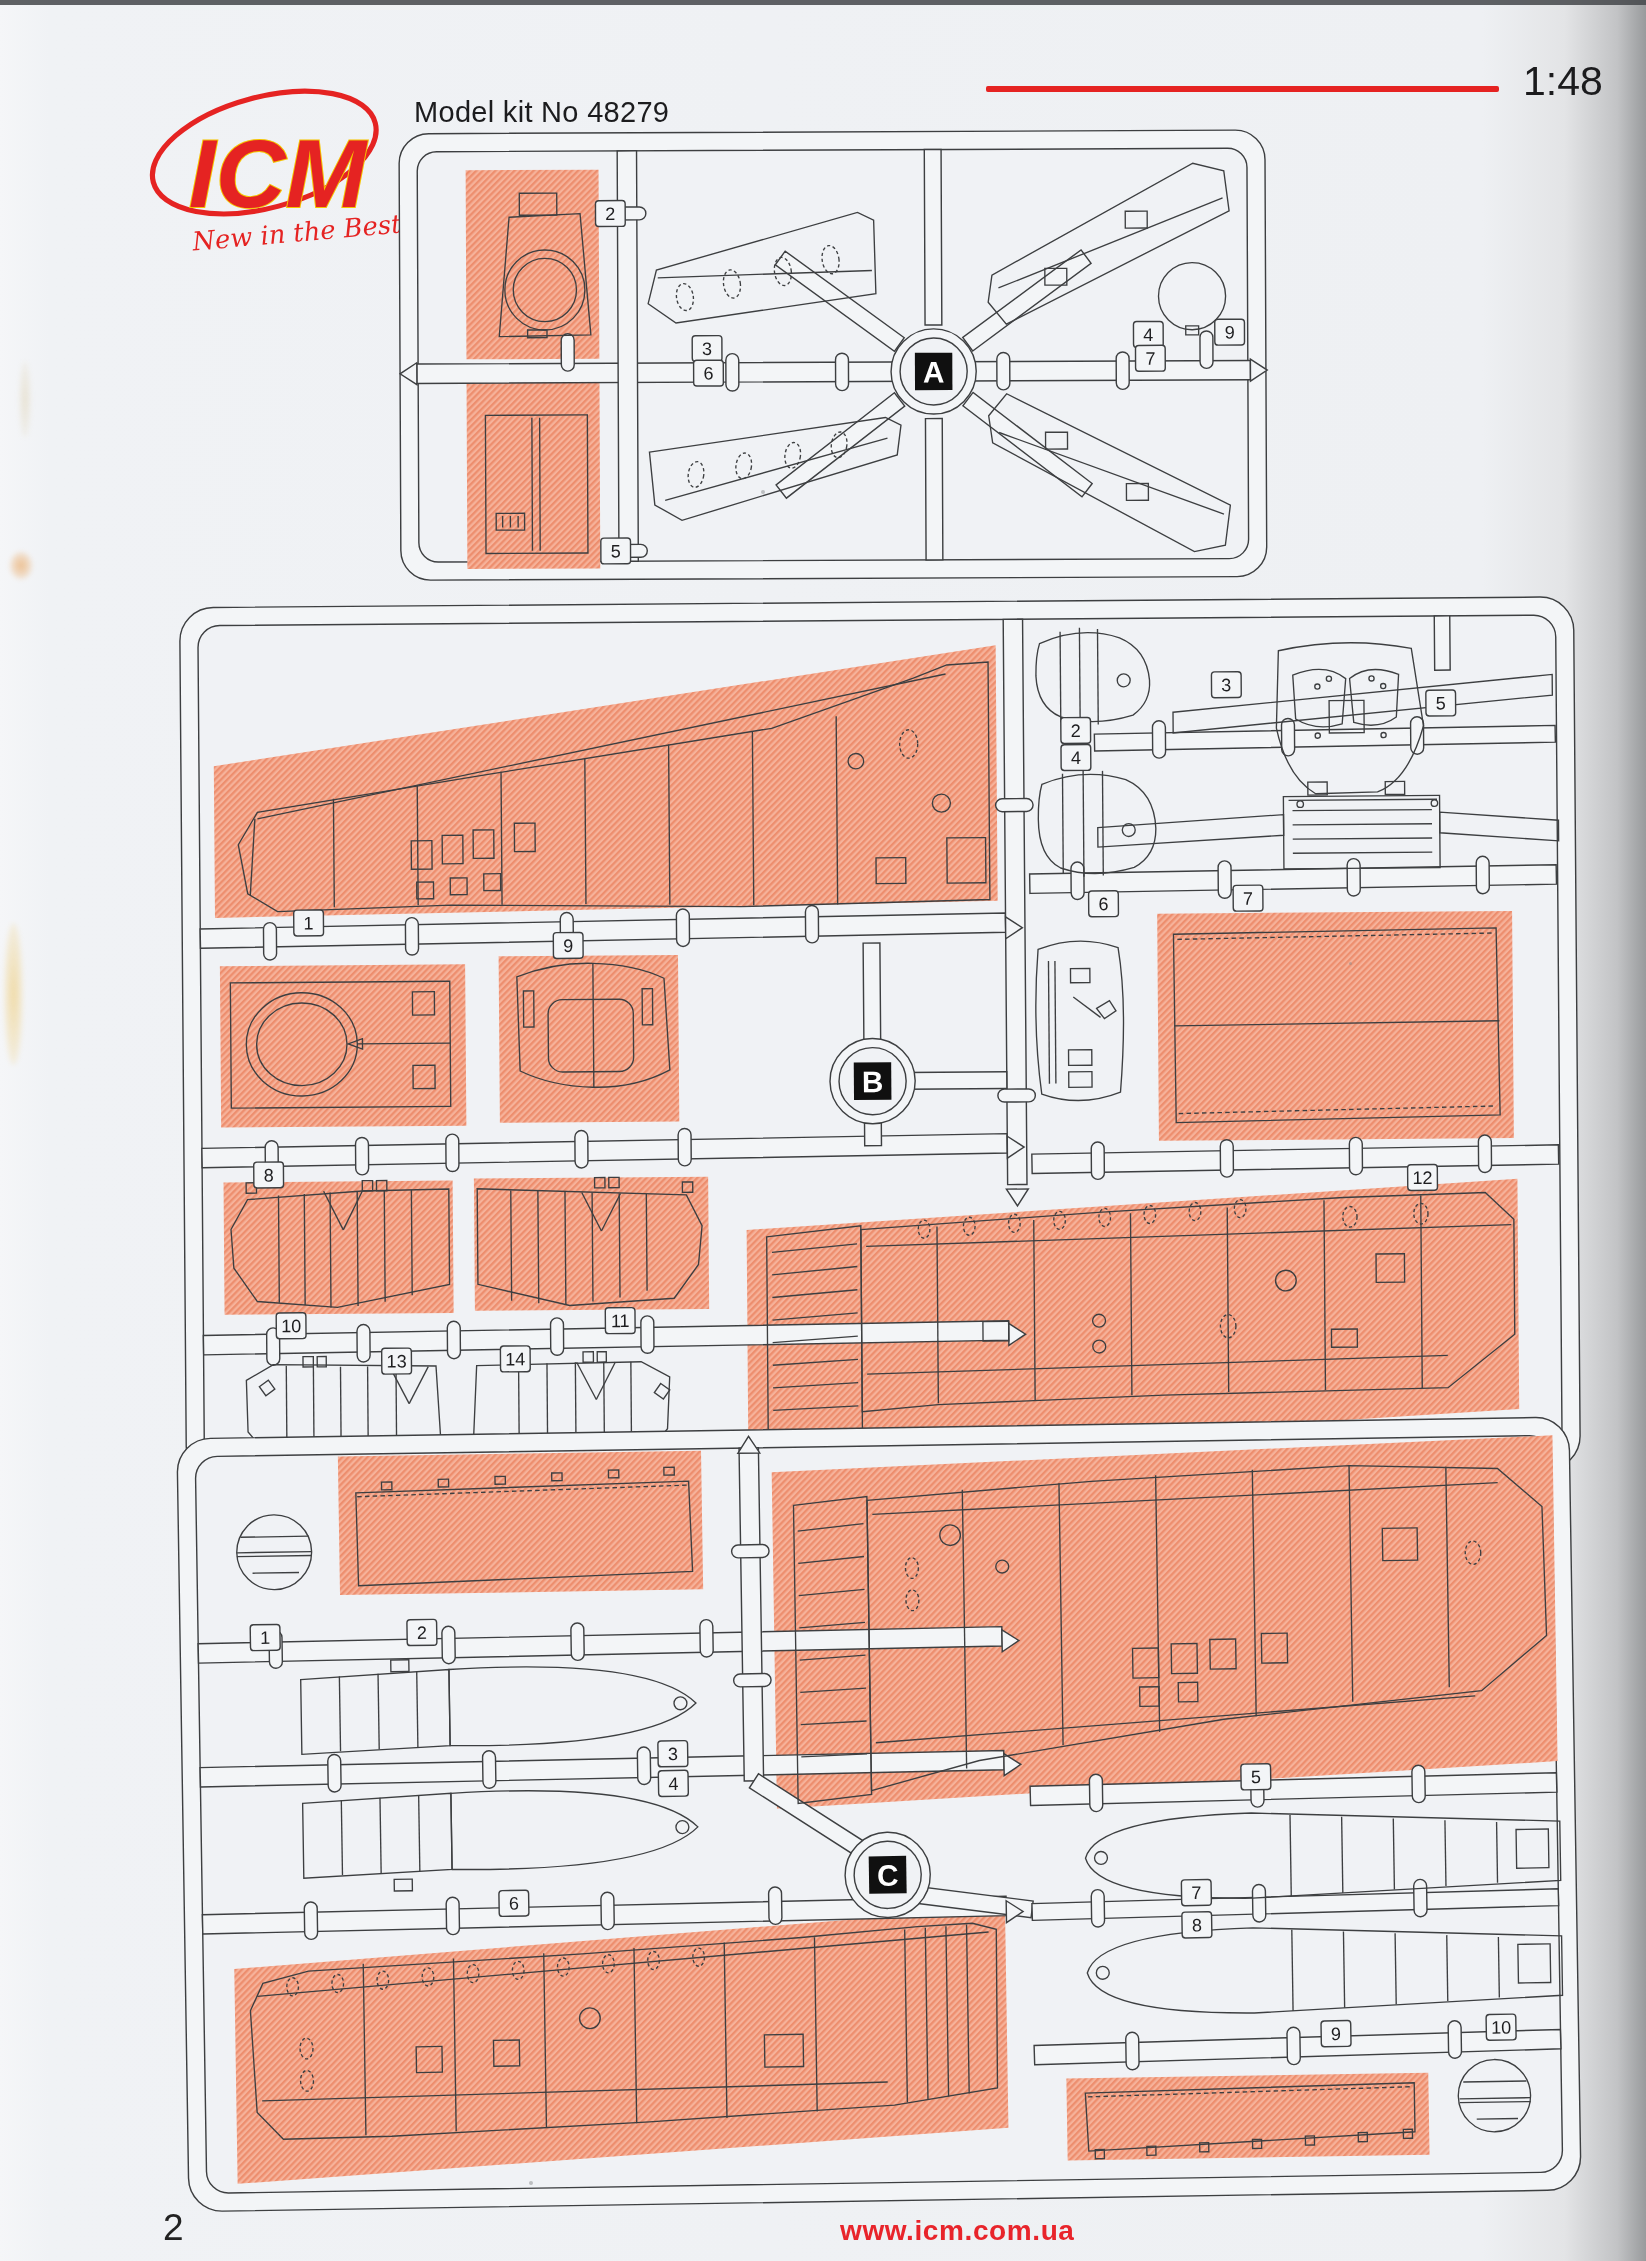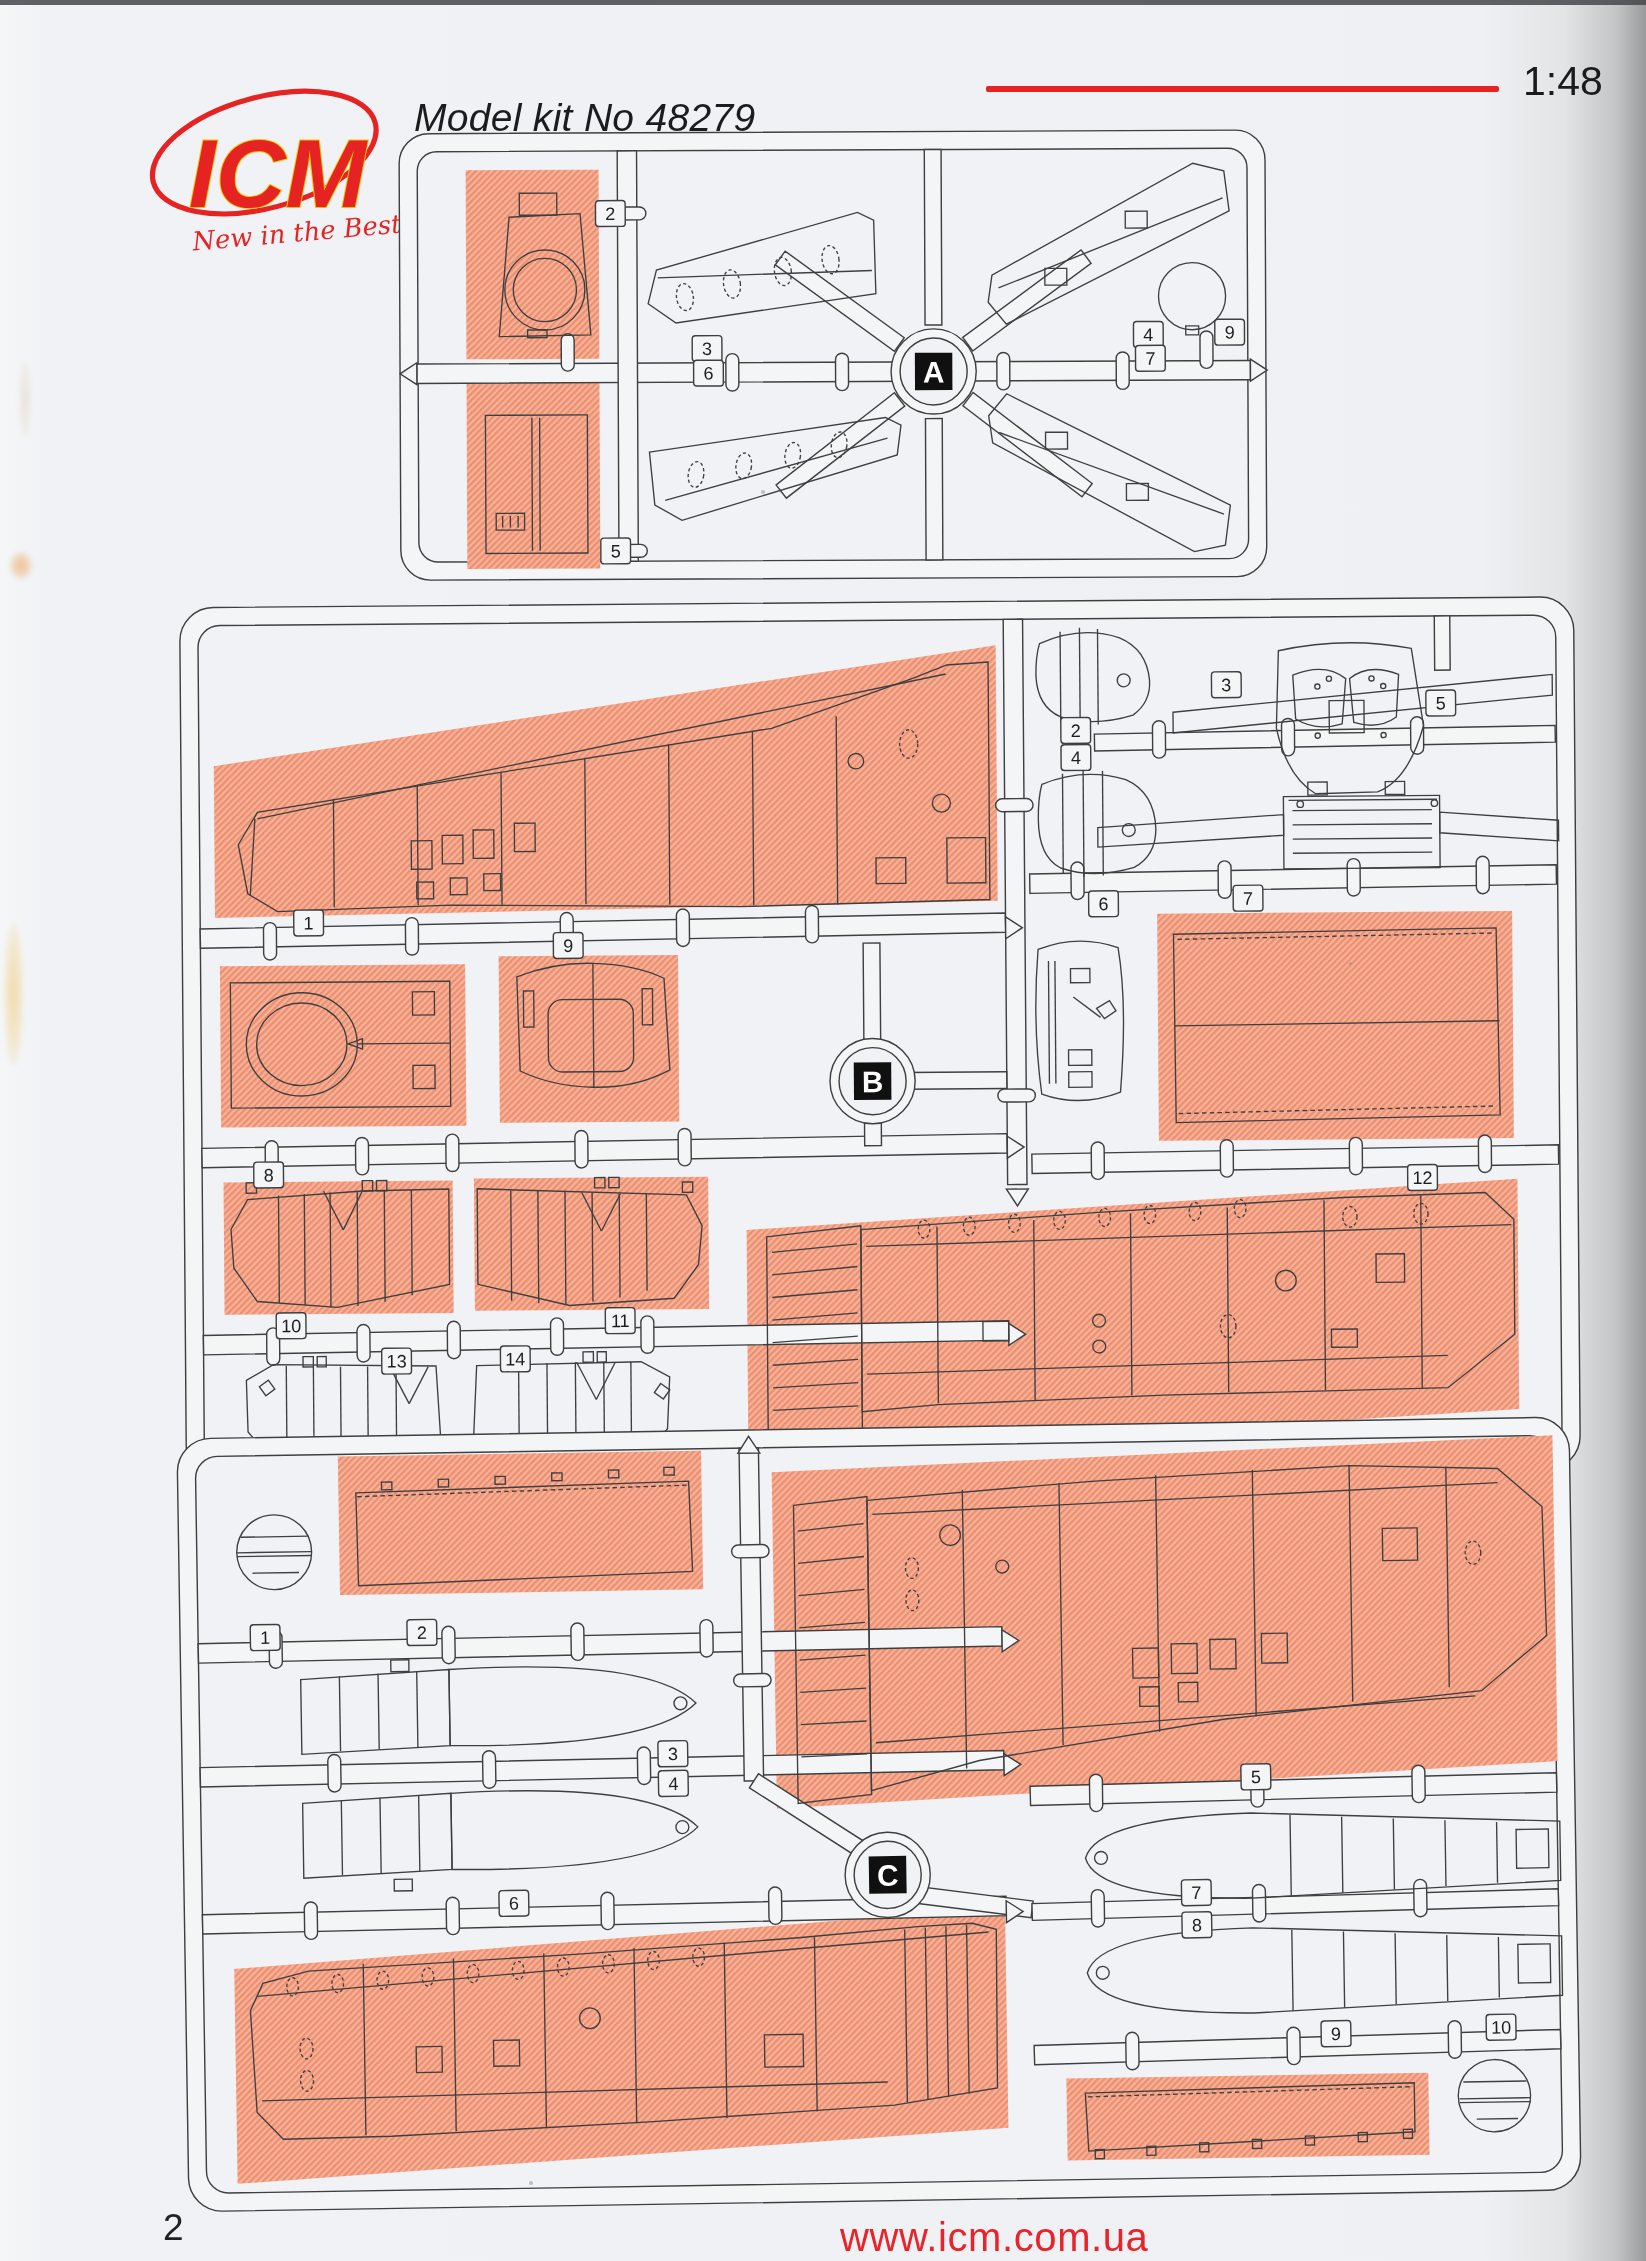--- a/index.html
+++ b/index.html
@@ -6,31 +6,31 @@
   body{width:1647px;height:2261px;background:#dcdee0;font-family:"Liberation Sans",sans-serif;}
   #page{position:relative;width:1647px;height:2261px;overflow:hidden;
         background:linear-gradient(90deg,#f5f6f8 0%,#f0f2f5 3%,#eef0f3 90%,#e3e4e6 95%,#c2c3c5 98.2%,#97999b 100%);}
   #top-edge{position:absolute;left:0;top:0;width:100%;height:4.5px;background:#44474a;opacity:.85;}
   .smudge{position:absolute;border-radius:50%;filter:blur(2.6px);}
   #smudge1{left:10.3px;top:552px;width:22px;height:27px;background:radial-gradient(#e8953f,#e8953f00);opacity:.55;}
   #smudge2{left:3.9px;top:923px;width:19.4px;height:142px;background:radial-gradient(#edc25a,#edc25a00);opacity:.5;}
   #smudge3{left:19.4px;top:361px;width:11.6px;height:77px;background:radial-gradient(#d9c9a0,#d9c9a000);opacity:.4;}
   
   #logo{position:absolute;left:132px;top:57px;width:271px;height:213px;}
-  #kit-title{position:absolute;left:414px;top:96px;font-size:39px;color:#1c1c1e;letter-spacing:0.3px;font-style:italic;}
+  #kit-title{position:absolute;left:414px;top:96px;font-size:29px;color:#1c1c1e;letter-spacing:0.3px;}
   #red-rule{position:absolute;left:986px;top:86px;width:513px;height:5.8px;background:#e52322;border-radius:1.9px;}
   #scale-label{position:absolute;left:1523px;top:58px;font-size:41px;font-weight:normal;color:#1b1b1d;}
   
   .sprue{position:absolute;}
   #sprue-A{left:387px;top:119px;width:897px;height:471px;transform:rotate(-.25deg);}
   #sprue-B{left:170px;top:590px;width:1420px;height:897px;transform:rotate(-.45deg);}
   #sprue-C{left:170px;top:1415px;width:1418px;height:800px;transform:rotate(-.9deg);}
   
   #page-num{position:absolute;left:163px;top:2207px;font-size:37px;color:#222;}
-  #website{position:absolute;left:840px;top:2215px;font-size:40px;font-weight:normal;color:#e8242b;letter-spacing:0.6px;}
+  #website{position:absolute;left:840px;top:2215px;font-size:28px;font-weight:bold;color:#e8242b;letter-spacing:0.6px;}
   .speck{position:absolute;background:#8a8c8e;border-radius:50%;opacity:.5;}
 </style>
 </head>
 <body>
 
 <div id="page">
   <div id="top-edge"></div>
   <div id="smudge1" class="smudge"></div>
   <div id="smudge2" class="smudge"></div>
   <div id="smudge3" class="smudge"></div>

